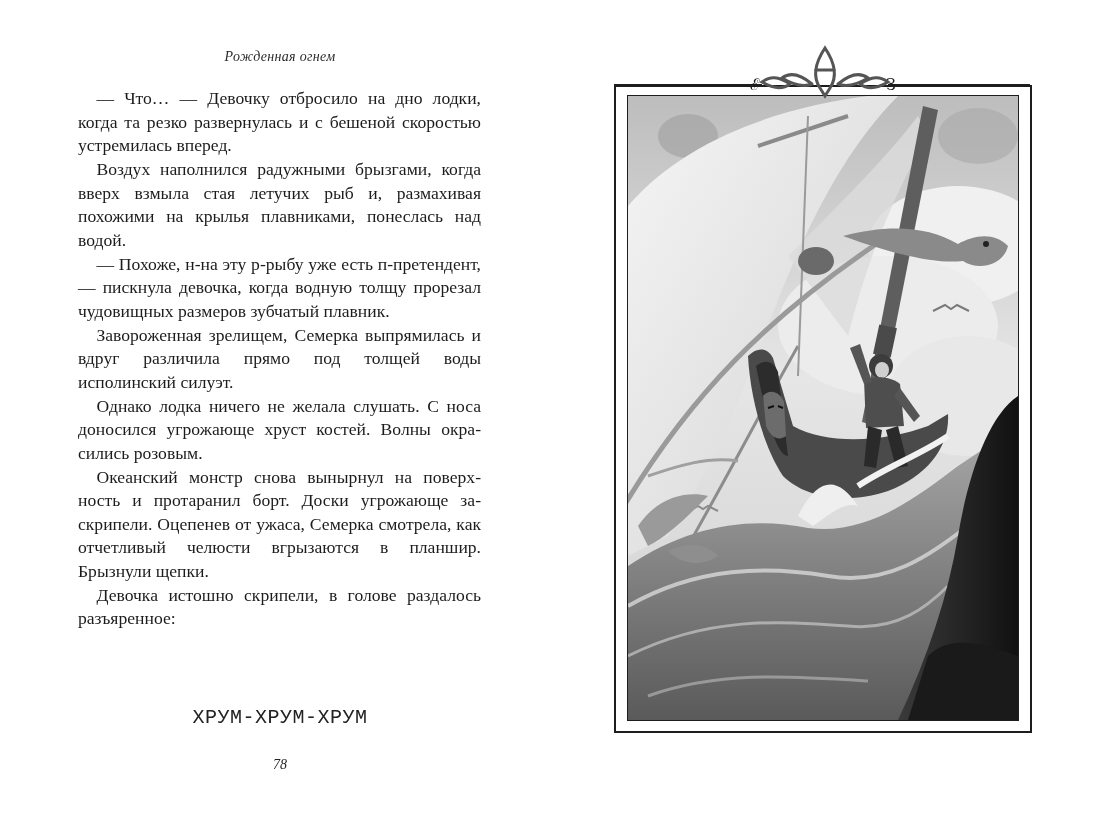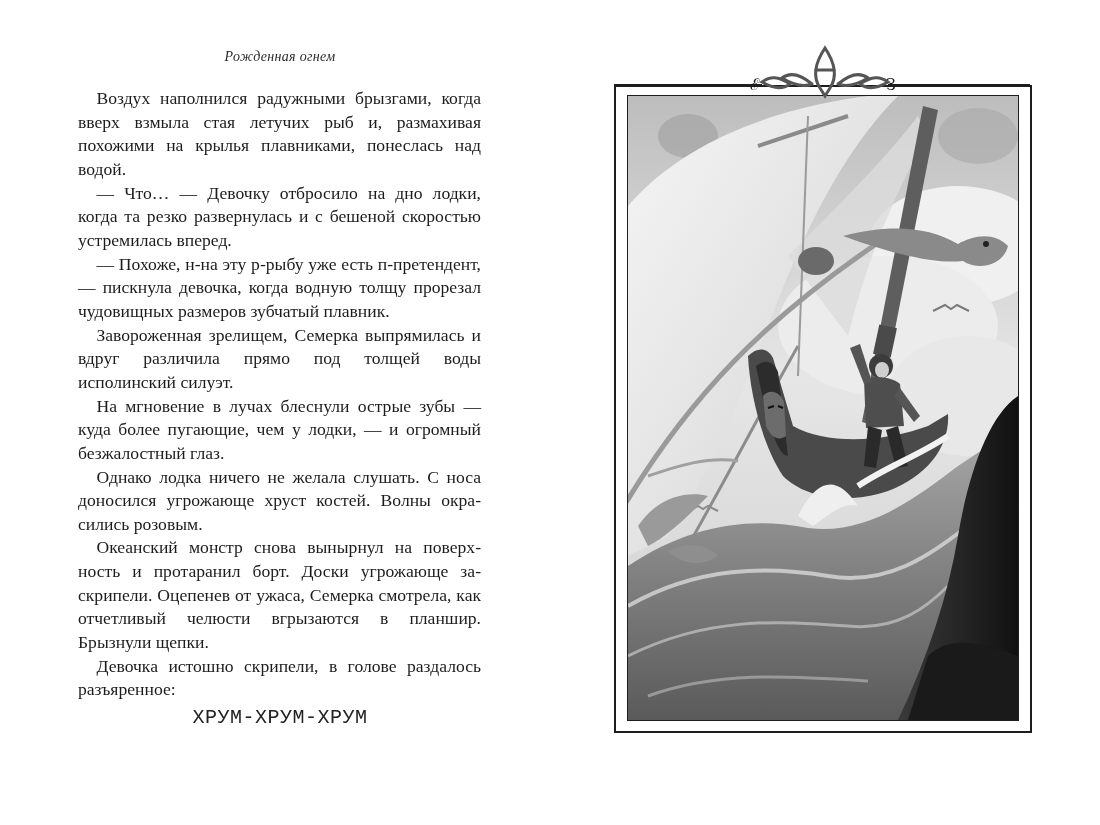--- a/index.html
+++ b/index.html
@@ -111,31 +111,31 @@
       height: 70px;
     }
   </style>
 </head>
 <body>
 
 <div class="page-left">
   <div class="running-head">Рожденная огнем</div>
 
   <div class="body-text">
+    <p>— Что… — Девочку отбросило на дно лодки, когда та резко развернулась и с бешеной скоро­стью устремилась вперед.</p>
     <p>Воздух наполнился радужными брызгами, ко­гда вверх взмыла стая летучих рыб и, размахивая похожими на крылья плавниками, понеслась над водой.</p>
-    <p>— Что… — Девочку отбросило на дно лодки, когда та резко развернулась и с бешеной скоро­стью устремилась вперед.</p>
     <p>— Похоже, н-на эту р-рыбу уже есть п-претен­дент, — пискнула девочка, когда водную толщу прорезал чудовищных размеров зубчатый плавник.</p>
     <p>Завороженная зрелищем, Семерка выпрями­лась и вдруг различила прямо под толщей воды исполинский силуэт.</p>
-    <p>На мгновение в лучах блеснули острые зубы — куда более пугающие, чем у лодки, — и огромный безжалостный глаз.</p>
     <p>Однако лодка ничего не желала слушать. С носа доносился угрожающе хруст костей. Волны окра­сились розовым.</p>
     <p>Океанский монстр снова вынырнул на поверх­ность и протаранил борт. Доски угрожающе за­скрипели. Оцепенев от ужаса, Семерка смотрела, как отчетливый челюсти вгрызаются в планшир. Брызнули щепки.</p>
     <p>Девочка истошно скрипели, в голове раздалось разъяренное:</p>
   </div>
 
   <div class="sound-effect">ХРУМ-ХРУМ-ХРУМ</div>
+  <div class="page-number">78</div>
 </div>
 
 <div class="page-right">
   <div class="frame-outer"></div>
 
   <div class="frame-inner">
     <svg width="390" height="624" viewBox="0 0 390 624" xmlns="http://www.w3.org/2000/svg">
       <defs>
         <linearGradient id="sky" x1="0" y1="0" x2="0" y2="1">
           <stop offset="0" stop-color="#bdbdbd"></stop>

